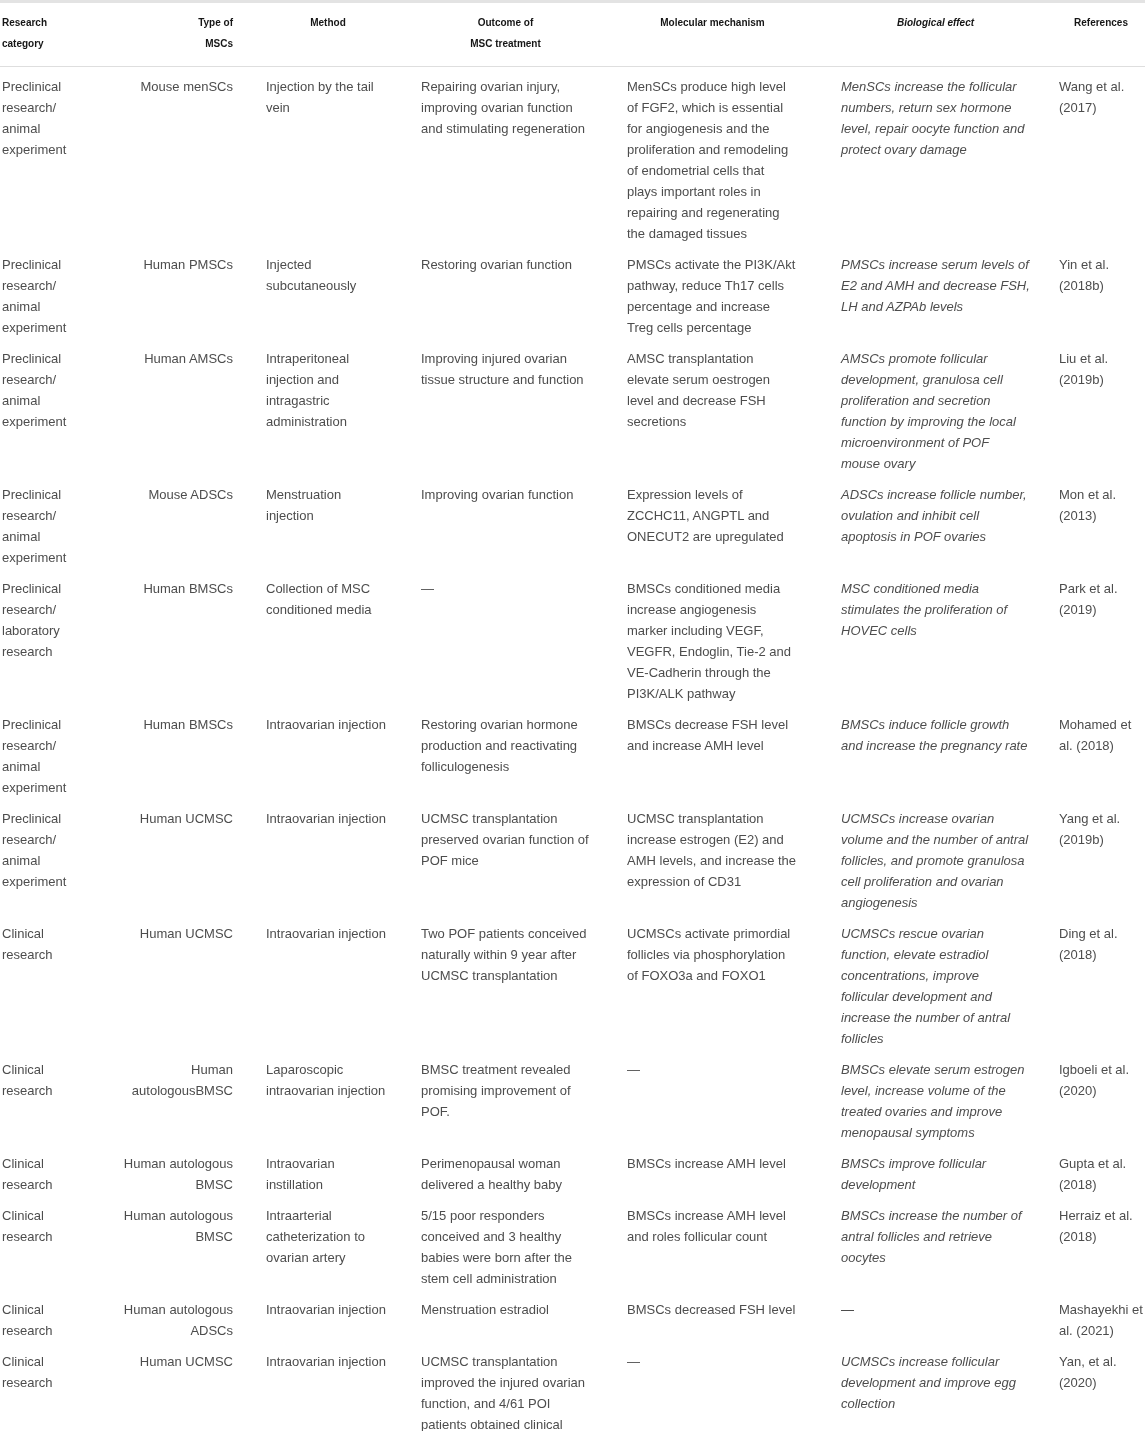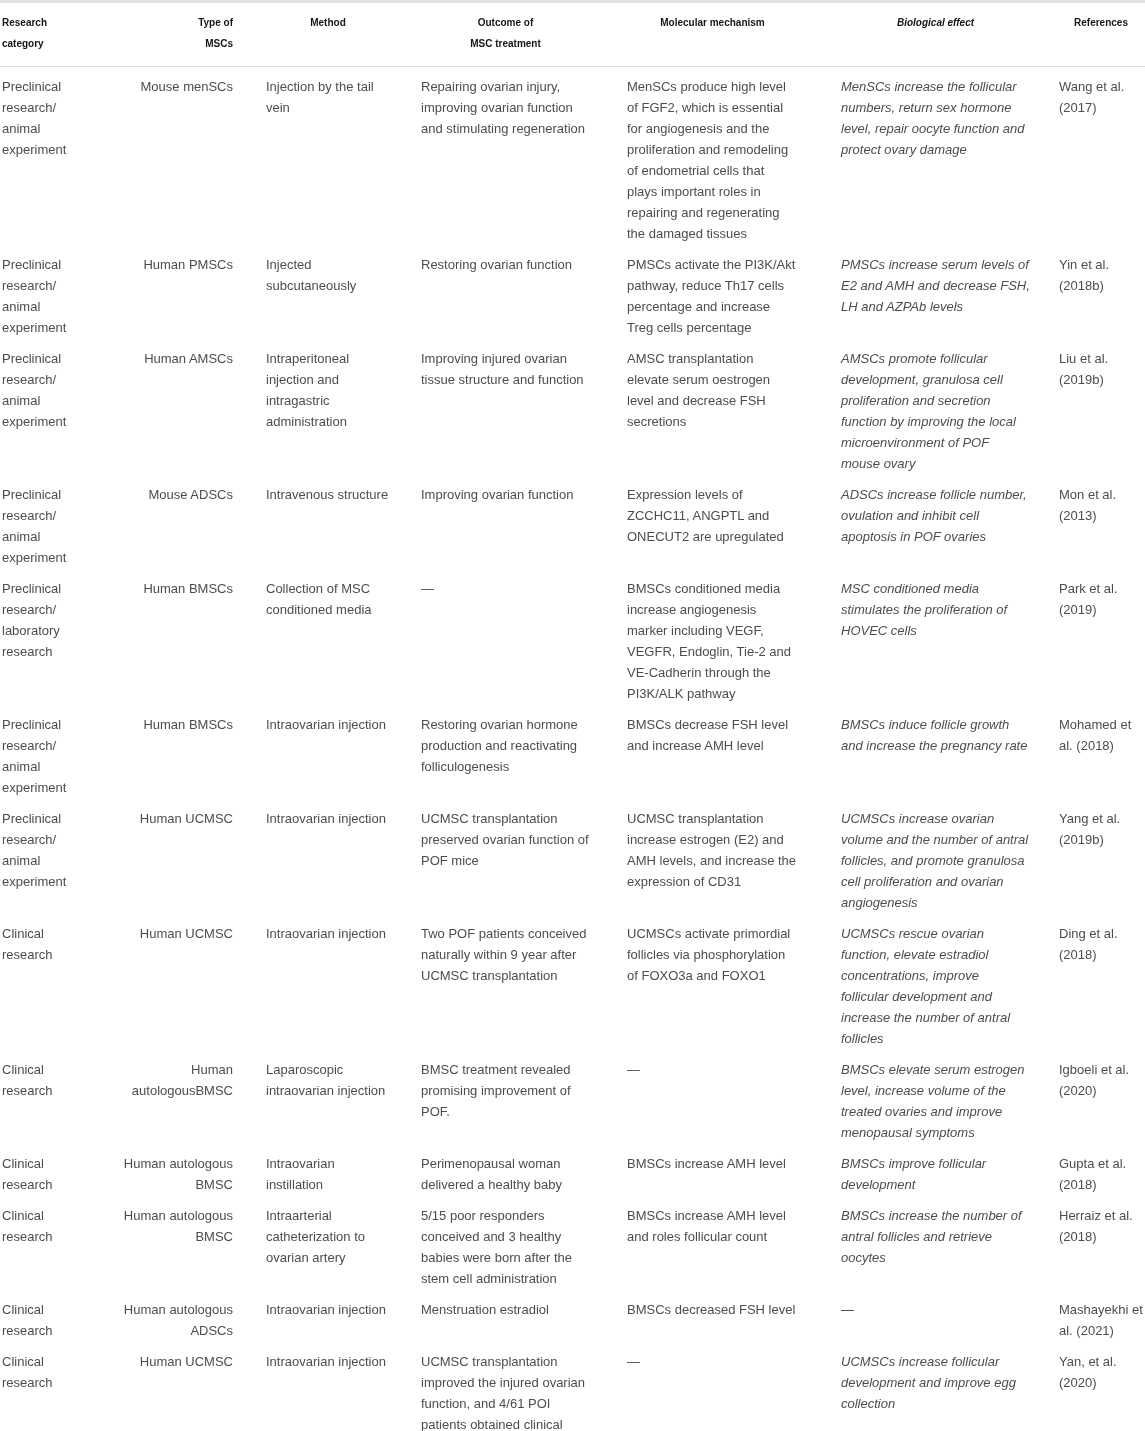--- a/index.html
+++ b/index.html
@@ -108,21 +108,21 @@
         <td>Human AMSCs</td>
         <td>Intraperitoneal injection and intragastric administration</td>
         <td>Improving injured ovarian tissue structure and function</td>
         <td>AMSC transplantation elevate serum oestrogen level and decrease FSH secretions</td>
         <td>AMSCs promote follicular development, granulosa cell proliferation and secretion function by improving the local microenvironment of POF mouse ovary</td>
         <td>Liu et al. (2019b)</td>
       </tr>
       <tr>
         <td>Preclinical research/ animal experiment</td>
         <td>Mouse ADSCs</td>
-        <td>Intravenous structure</td>
+        <td>Menstruation injection</td>
         <td>Improving ovarian function</td>
         <td>Expression levels of ZCCHC11, ANGPTL and ONECUT2 are upregulated</td>
         <td>ADSCs increase follicle number, ovulation and inhibit cell apoptosis in POF ovaries</td>
         <td>Mon et al. (2013)</td>
       </tr>
       <tr>
         <td>Preclinical research/ laboratory research</td>
         <td>Human BMSCs</td>
         <td>Collection of MSC conditioned media</td>
         <td>—</td>

